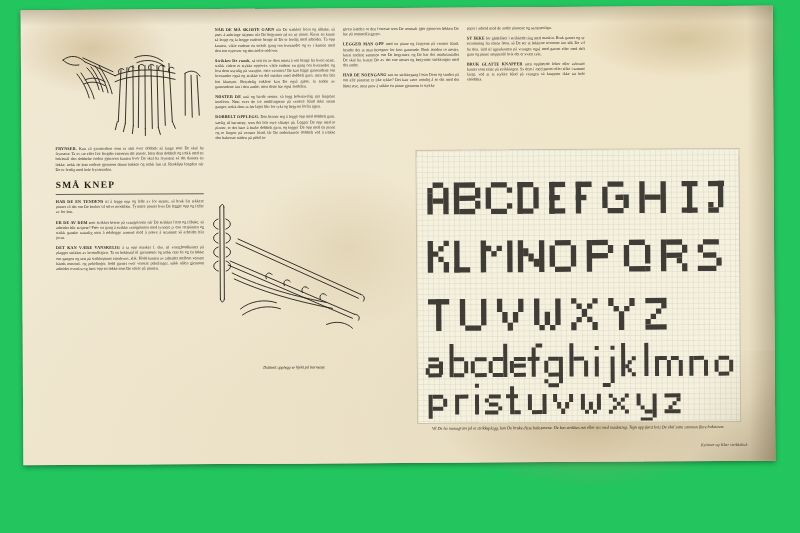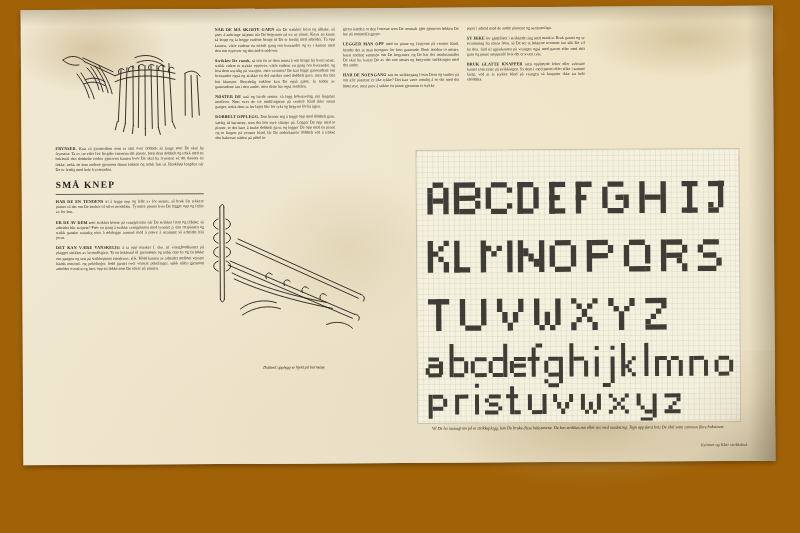--- a/index.html
+++ b/index.html
@@ -10,21 +10,21 @@
   body {
     width: 800px;
     height: 533px;
     overflow: hidden;
     font-family: "Liberation Sans", sans-serif;
   }
   #scene {
     position: relative;
     width: 800px;
     height: 533px;
-    background: #a16207;
+    background: #22c55e;
   }
 
   
   #paper {
     position: absolute;
     left: 22px;
     top: 8px;
     width: 752px;
     height: 455px;
     background:

